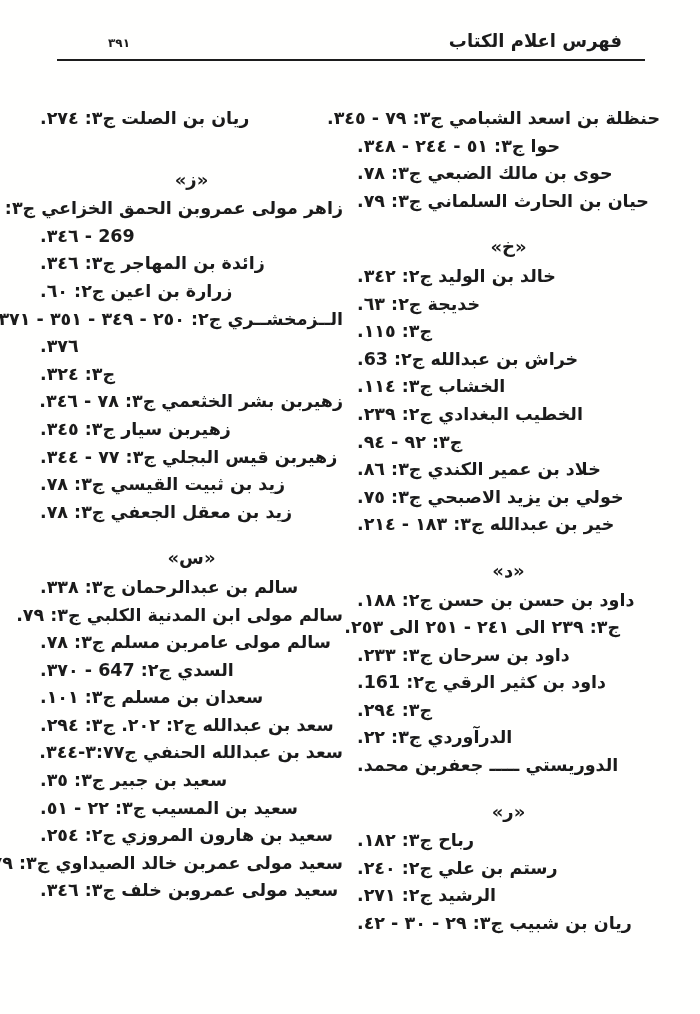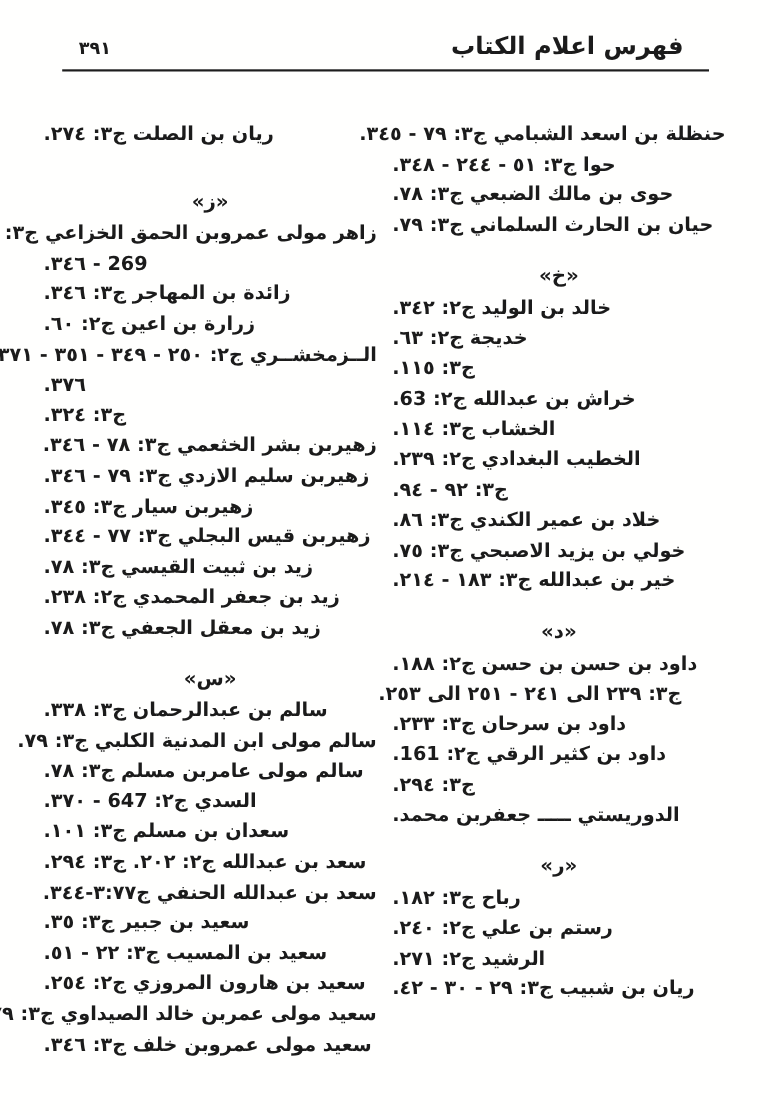--- a/index.html
+++ b/index.html
@@ -21,25 +21,26 @@
     padding: 26px 40px 0 40px;
   }
   header.page-header {
     display: flex;
     direction: rtl;
     justify-content: space-between;
     align-items: baseline;
     padding: 4px 38px 8px 32px;
   }
   .header-title {
-    font-size: 22px;
+    font-size: 18px;
     letter-spacing: 0;
   }
   .page-number {
-    font-size: 16px;
+    font-size: 12px;
+    margin-left: 36px;
   }
   .rule {
     border: none;
     border-top: 2.5px solid #1d1d1d;
     margin: 0 15px 0 17px;
   }
   .columns {
     display: flex;
     direction: rtl;
     gap: 14px;
@@ -97,44 +98,43 @@
       <div class="line c1">ج٣: ٩٢ - ٩٤.</div>
       <div class="line">خلاد بن عمير الكندي ج٣: ٨٦.</div>
       <div class="line">خولي بن يزيد الاصبحي ج٣: ٧٥.</div>
       <div class="line">خير بن عبدالله ج٣: ١٨٣ - ٢١٤.</div>
       <div class="line sec">«د»</div>
       <div class="line">داود بن حسن بن حسن ج٢: ١٨٨.</div>
       <div class="line c1">ج٣: ٢٣٩ الى ٢٤١ - ٢٥١ الى ٢٥٣.</div>
       <div class="line">داود بن سرحان ج٣: ٢٣٣.</div>
       <div class="line">داود بن كثير الرقي ج٢: 161.</div>
       <div class="line c1">ج٣: ٢٩٤.</div>
+      <div class="line">الدرآوردي ج٣: ٢٢.</div>
       <div class="line">الدوريستي ـــــ جعفربن محمد.</div>
       <div class="line sec">«ر»</div>
       <div class="line">رباح ج٣: ١٨٢.</div>
       <div class="line">رستم بن علي ج٢: ٢٤٠.</div>
       <div class="line">الرشيد ج٢: ٢٧١.</div>
       <div class="line">ريان بن شبيب ج٣: ٢٩ - ٣٠ - ٤٢.</div>
     </section>
 
     <section class="col">
       <div class="line">ريان بن الصلت ج٣: ٢٧٤.</div>
       <div class="line sec sec-big">«ز»</div>
       <div class="line">زاهر مولى عمروبن الحمق الخزاعي ج٣: ٧٩ -</div>
       <div class="line c2">269 - ٣٤٦.</div>
       <div class="line">زائدة بن المهاجر ج٣: ٣٤٦.</div>
       <div class="line">زرارة بن اعين ج٢: ٦٠.</div>
       <div class="line">الــزمخشــري ج٢: ٢٥٠ - ٣٤٩ - ٣٥١ - ٣٧١ -</div>
       <div class="line c3">٣٧٦.</div>
       <div class="line c1">ج٣: ٣٢٤.</div>
       <div class="line">زهيربن بشر الخثعمي ج٣: ٧٨ - ٣٤٦.</div>
-      <div class="line">زهيربن سليم الازدي ج٣: ٧٩ - ٣٤٦.</div>
       <div class="line">زهيربن سيار ج٣: ٣٤٥.</div>
       <div class="line">زهيربن قيس البجلي ج٣: ٧٧ - ٣٤٤.</div>
       <div class="line">زيد بن ثبيت القيسي ج٣: ٧٨.</div>
-      <div class="line">زيد بن جعفر المحمدي ج٢: ٢٣٨.</div>
       <div class="line">زيد بن معقل الجعفي ج٣: ٧٨.</div>
       <div class="line sec">«س»</div>
       <div class="line">سالم بن عبدالرحمان ج٣: ٣٣٨.</div>
       <div class="line">سالم مولى ابن المدنية الكلبي ج٣: ٧٩.</div>
       <div class="line">سالم مولى عامربن مسلم ج٣: ٧٨.</div>
       <div class="line">السدي ج٢: 647 - ٣٧٠.</div>
       <div class="line">سعدان بن مسلم ج٣: ١٠١.</div>
       <div class="line">سعد بن عبدالله ج٢: ٢٠٢. ج٣: ٢٩٤.</div>
       <div class="line">سعد بن عبدالله الحنفي ج٣:٧٧-٣٤٤.</div>
       <div class="line">سعيد بن جبير ج٣: ٣٥.</div>

